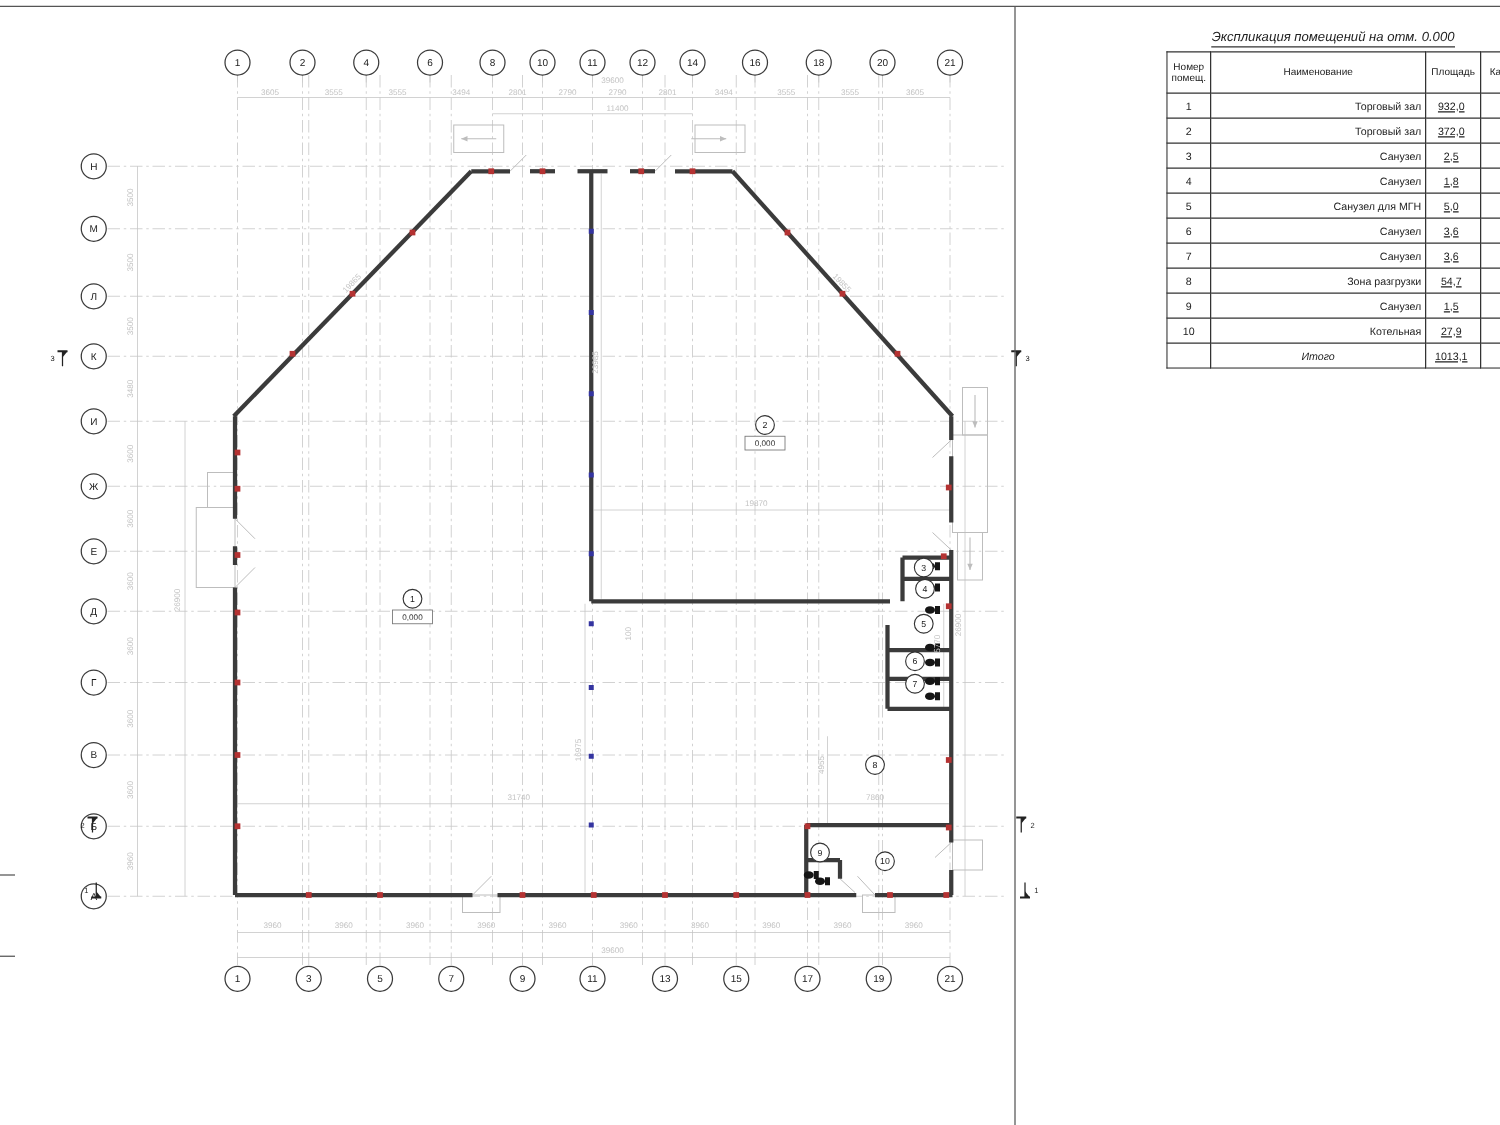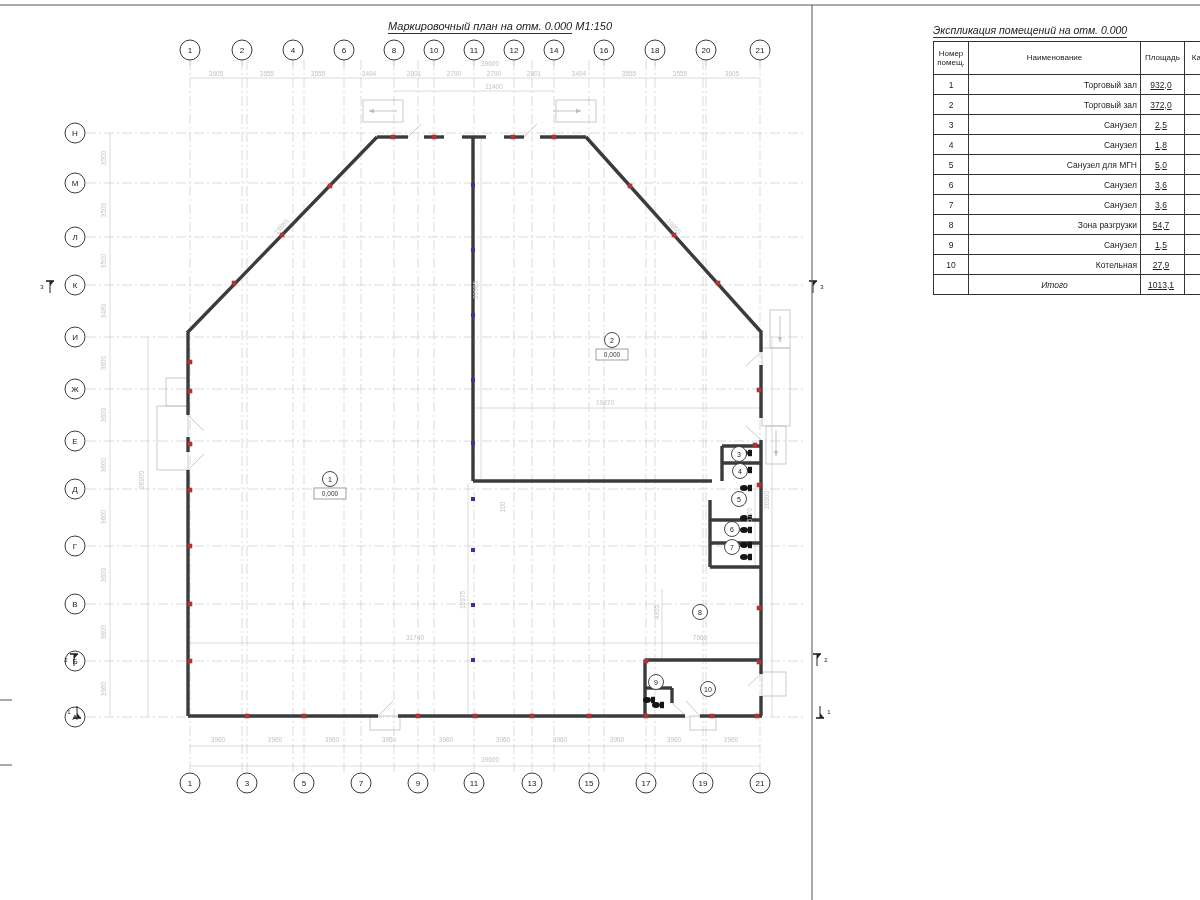--- a/index.html
+++ b/index.html
@@ -3,21 +3,21 @@
 <meta charset="utf-8">
 <style>
   html,body{margin:0;padding:0;background:#fff;width:1200px;height:900px;overflow:hidden;
     font-family:"Liberation Sans",sans-serif;}
   .sheet{position:relative;width:1200px;height:900px;background:#fff;}
   #plan{position:absolute;left:0;top:0;}
   .main-title{position:absolute;left:300px;top:20px;width:400px;text-align:center;
     font-style:italic;font-size:11px;color:#222;white-space:nowrap;}
   .u{border-bottom:1px solid #333;padding-bottom:1px;}
   .table-wrap{position:absolute;left:933px;top:24px;width:267px;overflow:hidden;}
-  .table-title{text-align:left;font-style:italic;font-size:10.5px;color:#222;
+  .table-title{text-align:center;font-style:italic;font-size:10.5px;color:#222;
     margin-bottom:5px;white-space:nowrap;}
   table{border-collapse:collapse;table-layout:fixed;width:296px;font-size:8.5px;color:#222;}
   th,td{border:1px solid #333;padding:1px 3px;overflow:hidden;}
   th{font-weight:normal;font-size:8px;line-height:1.15;height:30px;text-align:center;padding:1px 2px;}
   td{height:17px;}
   td.c0{text-align:center;width:33px;}
   td.c1{text-align:right;width:166px;}
   td.c2{text-align:center;width:40px;padding-right:6px;text-decoration:underline;}
   td.c3{width:45px;}
   col.w0{width:35px}col.w1{width:172px}col.w2{width:44px}col.w3{width:45px}
@@ -400,23 +400,20 @@
         <text x="829" y="714" class="sec-label">1</text>
       </g>
       <g>
         <line x1="0" y1="5" x2="1200" y2="5" stroke="#555555" stroke-width="1"></line>
         <line x1="812" y1="5" x2="812" y2="900" stroke="#555555" stroke-width="1"></line>
         <line x1="0" y1="700" x2="12" y2="700" stroke="#555555" stroke-width="1"></line>
         <line x1="0" y1="765" x2="12" y2="765" stroke="#555555" stroke-width="1"></line>
       </g>
     </svg>
 
-  <div class="main-title">
-    <span class="u">Маркировочный план на отм. 0.000</span><span> М1:150</span>
-  </div>
 
   <div class="table-wrap">
     <div class="table-title">
       <span class="u">Экспликация помещений на отм. 0.000</span>
     </div>
     <table>
       <colgroup>
           <col class="w0">
           <col class="w1">
           <col class="w2">

